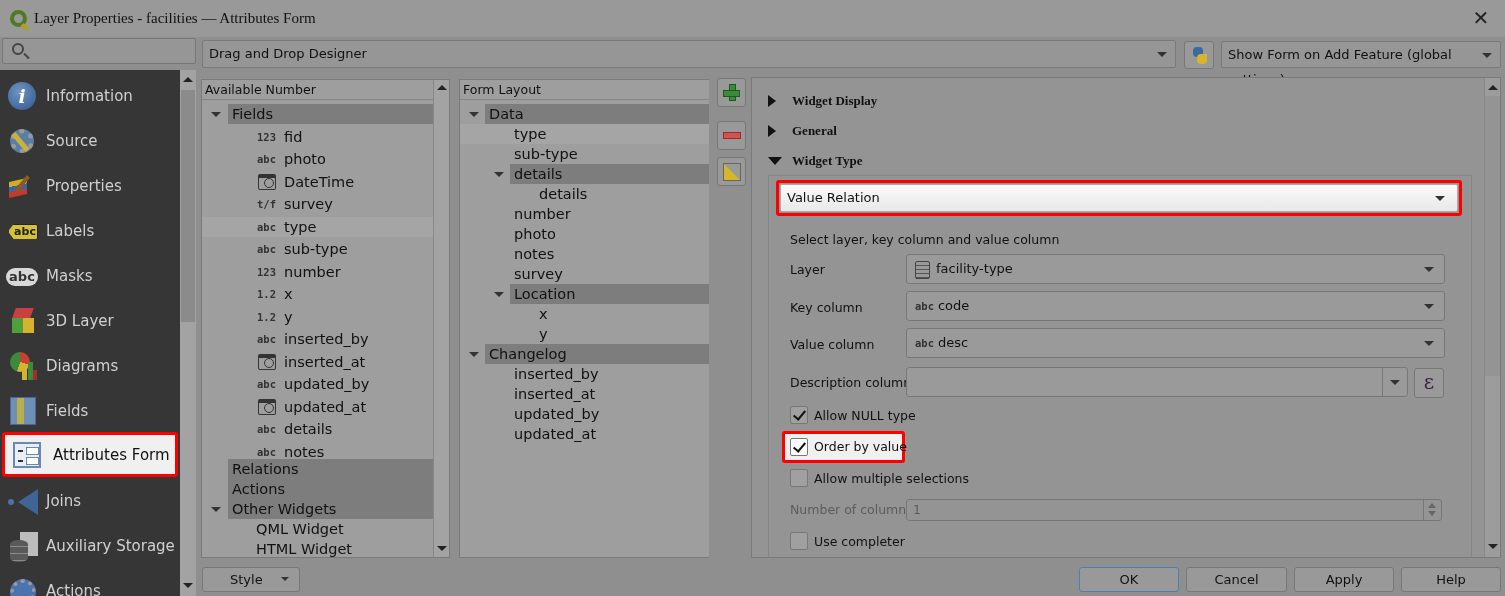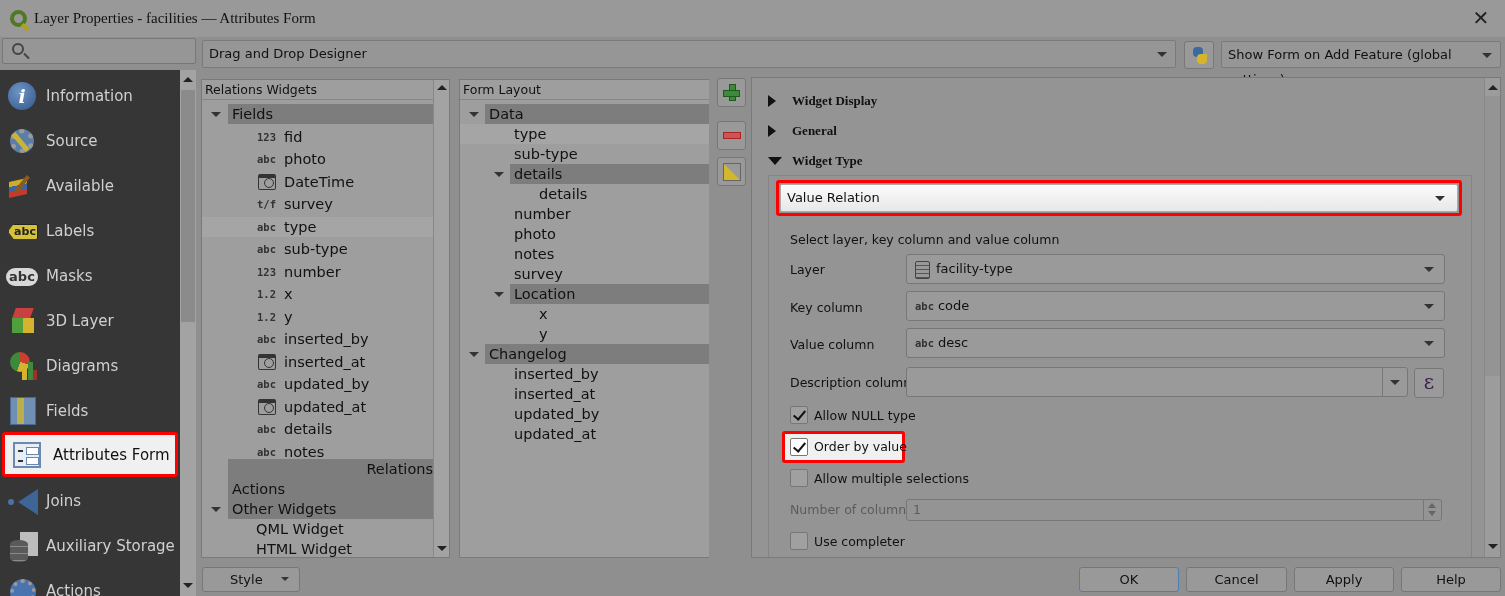--- a/index.html
+++ b/index.html
@@ -155,21 +155,21 @@
         <span class="i-gear"></span>
         <span class="i-wrench"></span>
       </span>
     <span>Source</span>
   </div>
   <div class="side-item" style="top:93px">
     <span class="ico">
         <span class="i-sym-a"></span>
         <span class="i-sym-b"></span>
       </span>
-    <span>Available</span>
+    <span>Properties</span>
   </div>
   <div class="side-item" style="top:138px">
     <span class="ico">
         <span class="i-lbl">abc</span>
       </span>
     <span>Labels</span>
   </div>
   <div class="side-item" style="top:183px">
     <span class="ico">
         <span class="i-mask">abc</span>
@@ -253,21 +253,21 @@
 </div>
 <div class="python-btn">
   <span><span class="p1"></span><span class="p2"></span></span>
 </div>
 <div class="showform-combo">
   <span>Show Form on Add Feature (global settings)</span>
   <span class="combo-arrow"></span>
 </div>
 
 <div class="panel" style="left:201px; top:79px; width:249px; height:479px;">
-  <div class="panel-header">Relations Widgets</div>
+  <div class="panel-header">Available Number</div>
   <div id="aw-rows">
       <div class="tree-row group" style="top: 24px; left: 26px; width: 205px;"><span style="padding-left:4px">Fields</span></div>
       <span class="exp" style="left: 9px; top: 32px;"></span>
       <div class="tree-row " style="top: 46.5px; left: 0px; width: 231px;">
         <span class="type-ico" style="left:55px">123</span>
         <span style="position:absolute; left:82px">fid</span>
       </div>
       <div class="tree-row " style="top: 69px; left: 0px; width: 231px;">
         <span class="type-ico" style="left:55px">abc</span>
         <span style="position:absolute; left:82px">photo</span>
@@ -317,21 +317,21 @@
         <span style="position:absolute; left:82px">updated_at</span>
       </div>
       <div class="tree-row " style="top: 339px; left: 0px; width: 231px;">
         <span class="type-ico" style="left:55px">abc</span>
         <span style="position:absolute; left:82px">details</span>
       </div>
       <div class="tree-row " style="top: 361.5px; left: 0px; width: 231px;">
         <span class="type-ico" style="left:55px">abc</span>
         <span style="position:absolute; left:82px">notes</span>
       </div>
-      <div class="tree-row group" style="top: 379px; left: 26px; width: 205px; text-align: right;"><span style="padding-left:4px">Relations</span></div>
+      <div class="tree-row group" style="top: 379px; left: 26px; width: 205px;"><span style="padding-left:4px">Relations</span></div>
       <div class="tree-row group" style="top: 399px; left: 26px; width: 205px;"><span style="padding-left:4px">Actions</span></div>
       <div class="tree-row group" style="top: 419px; left: 26px; width: 205px;"><span style="padding-left:4px">Other Widgets</span></div>
       <span class="exp" style="left: 9px; top: 427px;"></span>
       <div class="tree-row " style="top: 439px; left: 0px; width: 231px;">
         <span style="position:absolute; left:54px">QML Widget</span>
       </div>
       <div class="tree-row " style="top: 459px; left: 0px; width: 231px;">
         <span style="position:absolute; left:54px">HTML Widget</span>
       </div>
     </div>

